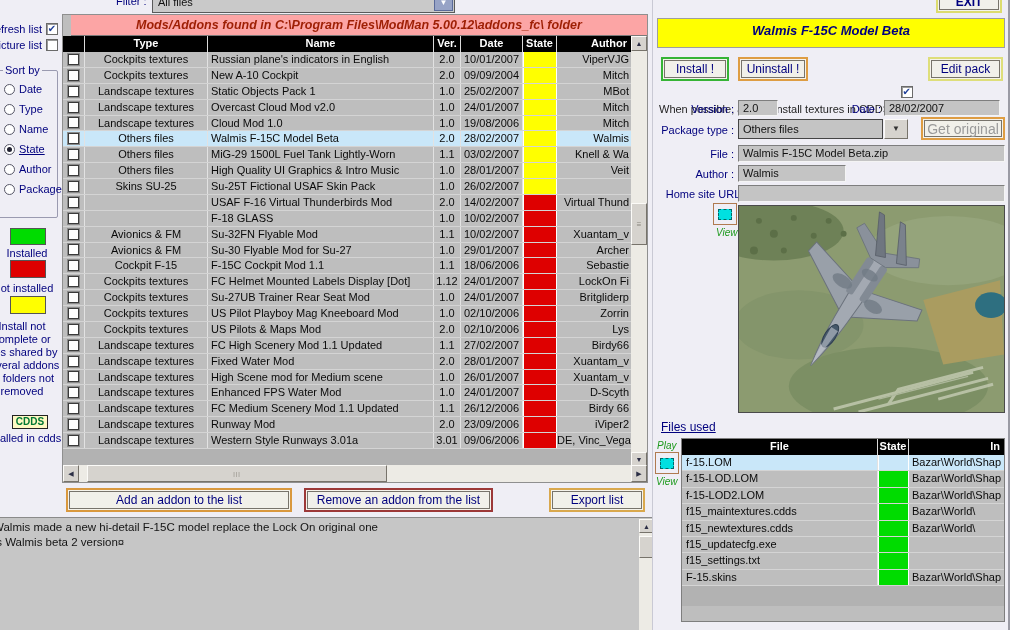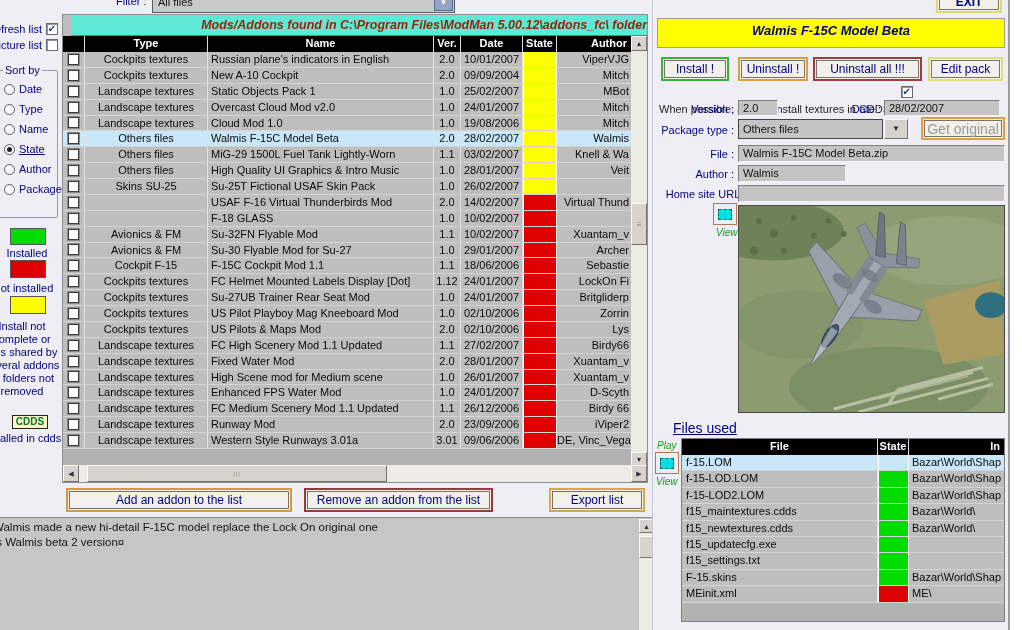--- a/index.html
+++ b/index.html
@@ -39,23 +39,23 @@
   .radio-label.sel { text-decoration:underline; }
 
   .swatch { position:absolute; border:1px solid #555; }
   .legend-label { position:absolute; font-size:11px; color:#00007E; text-align:center; line-height:13px; }
   #cdds-swatch { position:absolute; left:12px; top:415px; width:36px; height:14px; border:1px solid #222;
                  font-size:10px; color:#073; text-align:center; line-height:12px; font-weight:bold; }
 
   
   #mods-panel { position:absolute; left:62px; top:14px; width:586px; height:469px;
                 border:1px solid #8F8F8F; background:#BEBEBE; }
-  #mods-title { position:absolute; left:8px; top:0; right:0; height:21px; background:#5eead4;
+  #mods-title { position:absolute; left:8px; top:0; right:0; height:21px; background:#fca5a5;
                 border-bottom:1px solid #7A7A7A; color:#9E1F04; font-weight:bold; font-style:italic;
-                font-size:12.5px; text-align:right; line-height:20px; }
+                font-size:12.5px; text-align:center; line-height:20px; }
   #mods-header { position:absolute; left:0; top:21px; right:0; height:16px; background:#000;
                  display:flex; }
   .hcell { color:#fff; font-size:11px; font-weight:bold; text-align:center; line-height:15px;
            border-right:1px solid #DADADA; overflow:hidden; white-space:nowrap; }
   #mods-rows { position:absolute; left:0; top:37px; right:0; height:397px; overflow:hidden; }
   .m-row { display:flex; height:15.88px; background:#BEBEBE; border-bottom:1px solid #D4D4D4; }
   .m-row.selected { background:#C9E7F9; }
   .mcell { font-size:11px; color:#0A0A0A; overflow:hidden; white-space:nowrap;
            border-right:1px solid #E2E2E2; line-height:14.5px; }
   .c-check { flex:0 0 22px; display:flex; align-items:center; justify-content:center; }
@@ -132,21 +132,21 @@
   #getorig-wrap .btn-inner { color:#9A9A9A; font-size:14px; }
 
   .view-btn { position:absolute; width:24px; height:22px; background:#EFEEF6; border:1px solid #B07A50;
               display:flex; align-items:center; justify-content:center; }
   .view-btn .sq { width:14px; height:11px; background:#00E0E0; border:1px dashed #006969; }
   .green-lbl { position:absolute; font-size:10px; color:#1E9A1E; font-style:italic; }
 
   #preview { position:absolute; left:85px; top:205px; width:267px; height:208px; border:1px solid #4A4A4A; }
   #preview svg { display:block; width:100%; height:100%; }
 
-  #files-link { position:absolute; left:20px; top:420px; font-size:14px; color:#00007E;
+  #files-link { position:absolute; left:8px; top:420px; font-size:12px; color:#00007E;
                 text-decoration:underline; }
   #files-table { position:absolute; left:28px; top:438px; width:324px; height:184px;
                  border:1px solid #7E7E7E; background:#BEBEBE; overflow:hidden; }
   #files-header { display:flex; height:16px; background:#000; }
   .f-row { display:flex; height:16.4px; background:#BEBEBE; border-bottom:1px solid #D4D4D4; }
   .f-row.selected { background:#C9E7F9; }
   .fcell { font-size:11px; color:#0A0A0A; overflow:hidden; white-space:nowrap; line-height:15px;
            border-right:1px solid #E2E2E2; }
   .f-file { flex:0 0 196px; padding-left:4px; }
   .f-state{ flex:0 0 31px; border-left:1px solid #fff; border-right:1px solid #fff; }
@@ -549,23 +549,20 @@
       <div class="btn-inner" style="font-weight:bold;">EXIT</div>
     </div>
 
     <div id="banner">Walmis F-15C Model Beta</div>
 
     <div class="act-wrap" id="install-wrap">
       <div class="btn-inner">Install !</div>
     </div>
     <div class="act-wrap" id="uninstall-wrap">
       <div class="btn-inner">Uninstall !</div>
-    </div>
-    <div class="act-wrap" id="uninstallall-wrap">
-      <div class="btn-inner">Uninstall all !!!</div>
     </div>
     <div class="act-wrap" id="editpack-wrap">
       <div class="btn-inner">Edit pack</div>
     </div>
 
     <div id="cdds-row">
       <span class="cbx on"></span>
       <span class="lbl">When possible, always install textures in CDDS files</span>
     </div>
 
@@ -683,22 +680,17 @@
           <div class="f-row">
             <div class="fcell f-file">f15_settings.txt</div>
             <div class="fcell f-state" style="background-color: rgb(0, 220, 0);"></div>
             <div class="fcell f-in"></div>
           </div>
           <div class="f-row">
             <div class="fcell f-file">F-15.skins</div>
             <div class="fcell f-state" style="background-color: rgb(0, 220, 0);"></div>
             <div class="fcell f-in">Bazar\World\Shap</div>
           </div>
-          <div class="f-row">
-            <div class="fcell f-file">MEinit.xml</div>
-            <div class="fcell f-state" style="background-color: rgb(222, 0, 0);"></div>
-            <div class="fcell f-in">ME\</div>
-          </div>
         </div>
       <div id="files-filler"></div>
     </div>
   </div>
 </div>
 
 </body></html>

